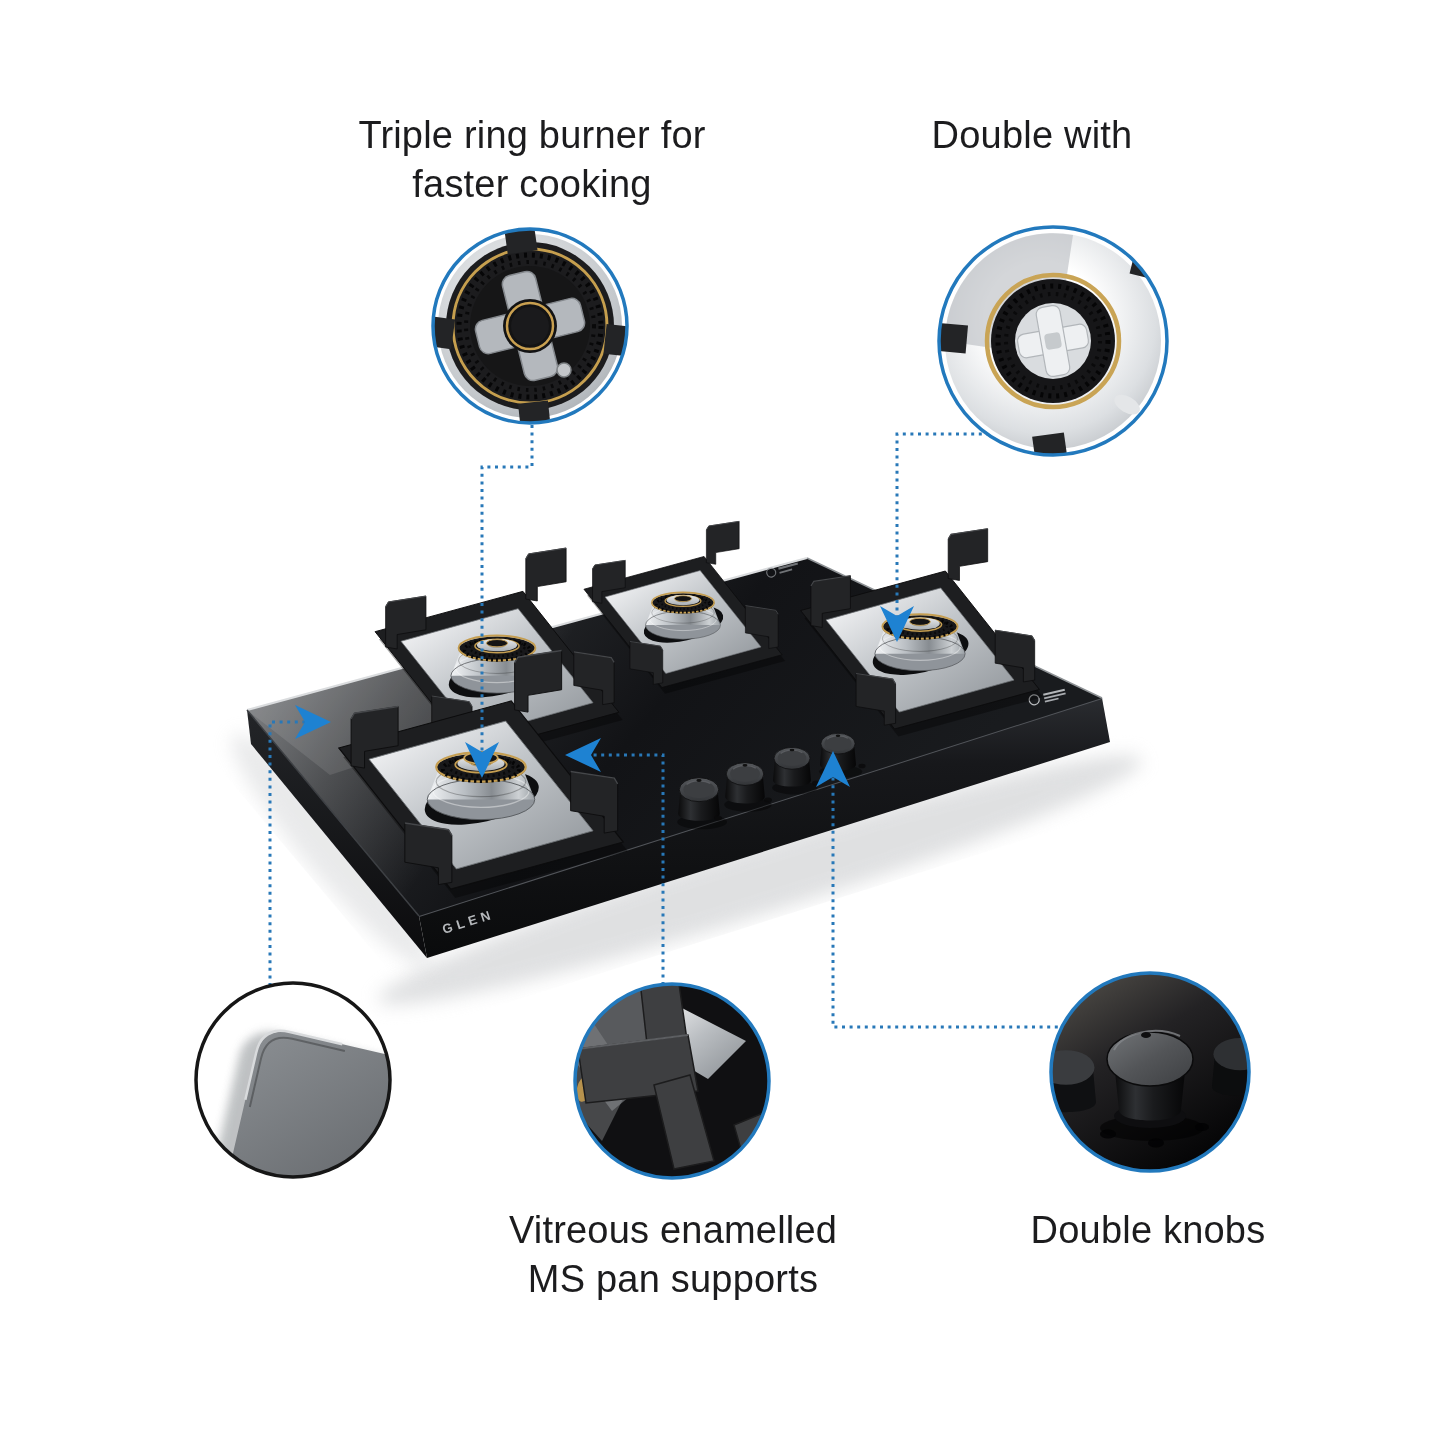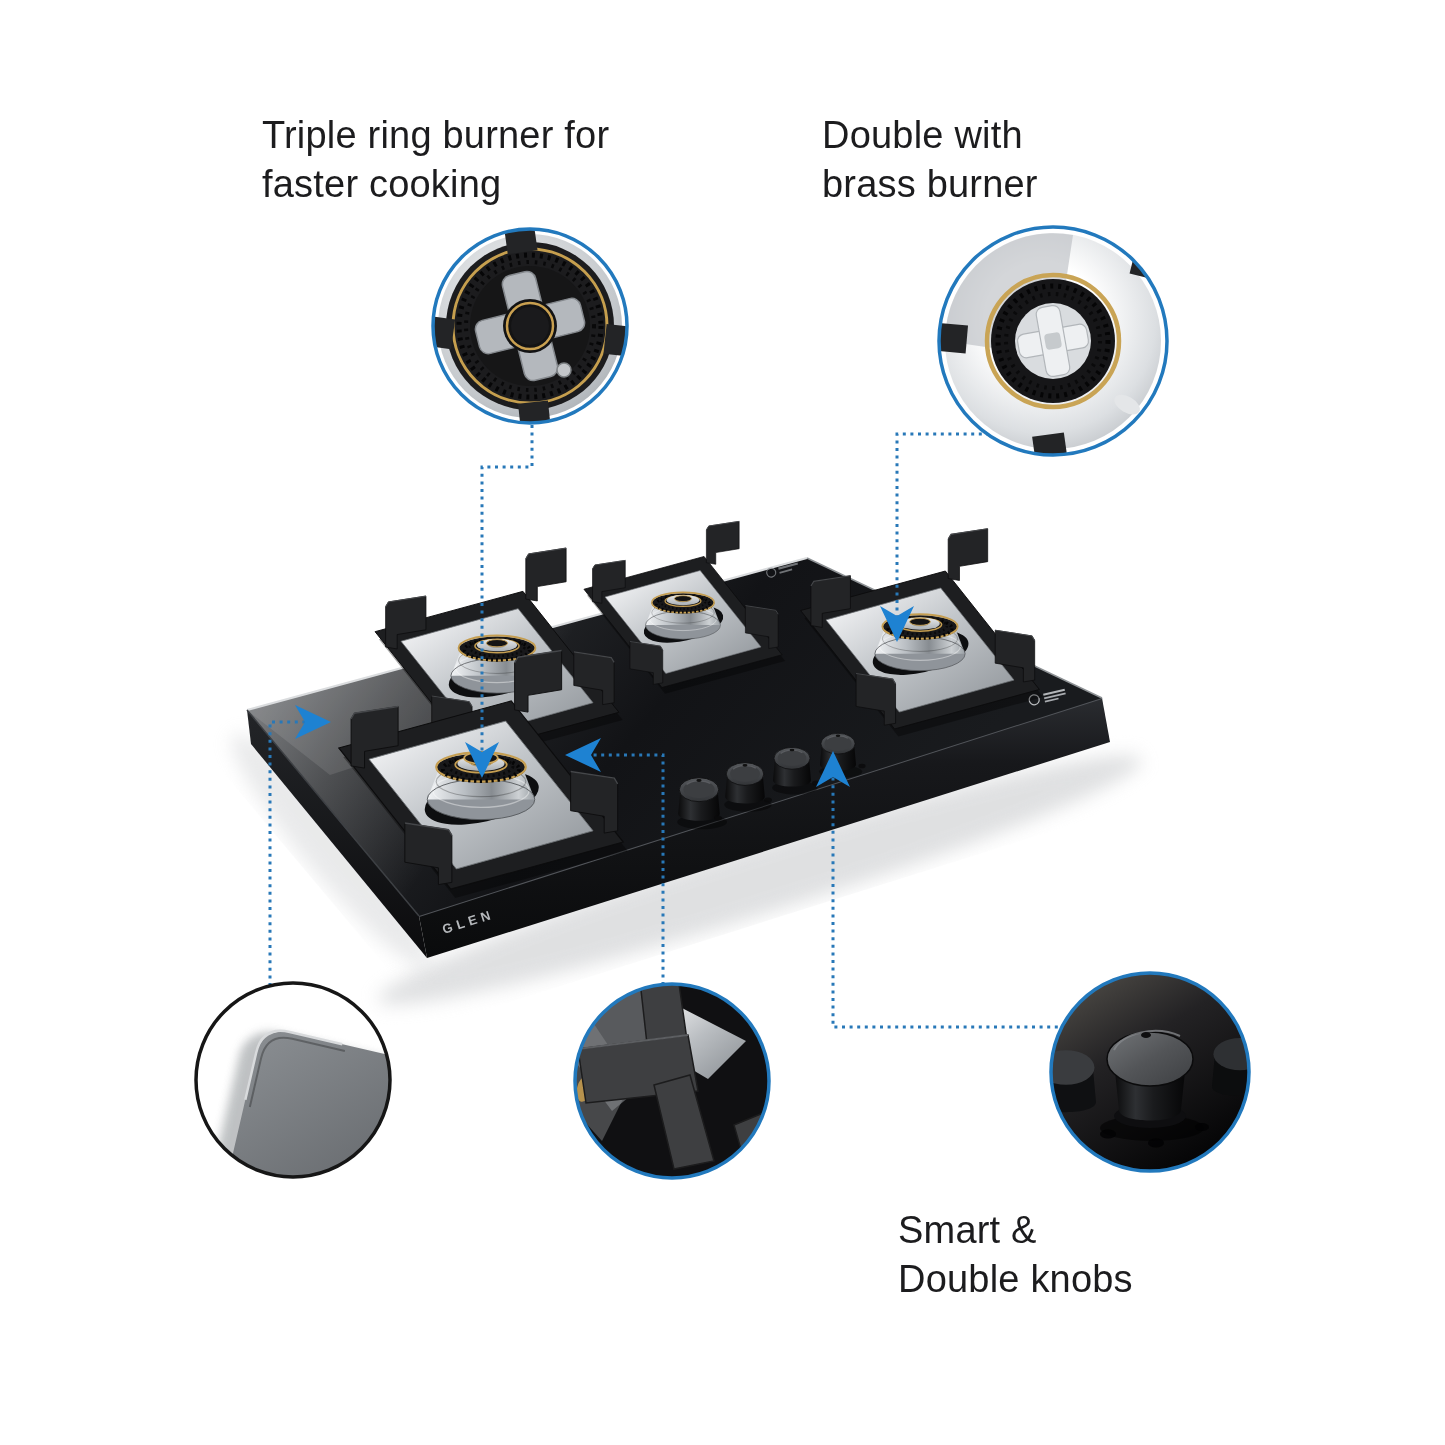--- a/index.html
+++ b/index.html
@@ -1,19 +1,19 @@
 <!DOCTYPE html>
 <html><head>
 <meta charset="utf-8">
 <style>
   html,body{margin:0;padding:0;background:#ffffff;}
   .canvas{position:relative;width:1445px;height:1445px;background:#ffffff;overflow:hidden;
           font-family:"Liberation Sans","DejaVu Sans",sans-serif;}
   svg{position:absolute;left:0;top:0;}
-  .label{position:absolute;color:#1c1c1e;font-size:38px;line-height:49px;
+  .label{position:absolute;text-align:center;color:#1c1c1e;font-size:38px;line-height:49px;
          font-weight:500;letter-spacing:.2px;}
   .dot{fill:none;stroke:#2878b8;stroke-width:3;stroke-dasharray:3 4.6;}
   .arrow{fill:#1e82d2;}
   .cb{fill:none;stroke:#2279bd;stroke-width:3.5;}
   .cbd{fill:none;stroke:#161616;stroke-width:3.5;}
 </style>
 </head>
 <body>
 
 <div class="canvas">
@@ -332,25 +332,27 @@
   </g>
 </svg>
 
 <div class="label" style="left:262px;top:111px;width:540px">
   <div>Triple ring burner for</div>
   <div>faster cooking</div>
 </div>
 
 <div class="label" style="left:822px;top:111px;width:420px">
   <div>Double with</div>
-  <div>brass burner</div>
 </div>
 
 <div class="label" style="left:42px;top:1202px;width:500px">
 </div>
 
+<div class="label" style="left:423px;top:1206px;width:500px">
+  <div>Vitreous enamelled</div>
+  <div>MS pan supports</div>
+</div>
 
 <div class="label" style="left:898px;top:1206px;width:500px">
-  <div>Smart &amp;</div>
   <div>Double knobs</div>
 </div>
 
 </div>
 
 </body></html>

